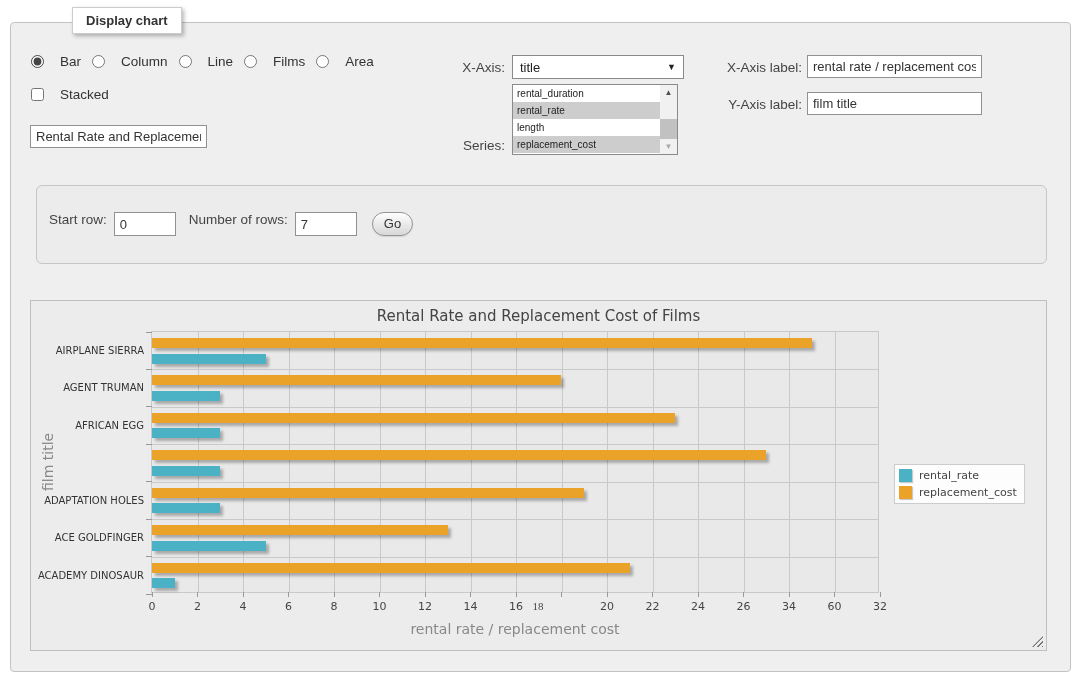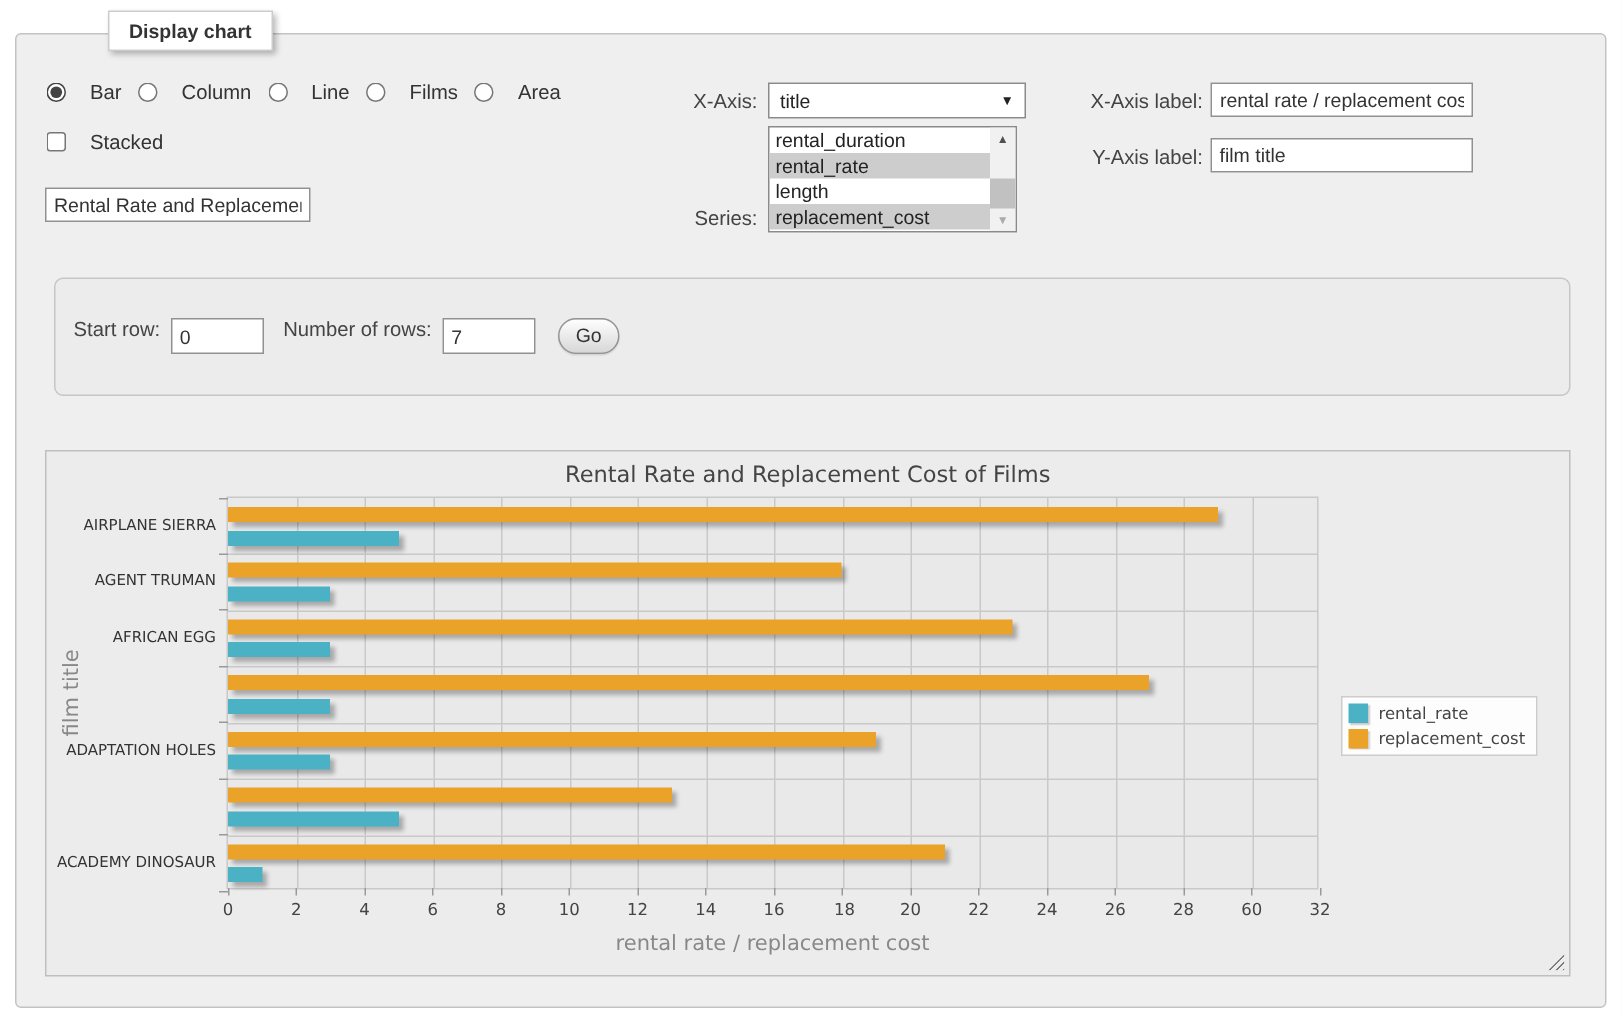--- a/index.html
+++ b/index.html
@@ -31,21 +31,21 @@
   #xLabelInput { left:807px; top:55px;  width:175px; }
   #yLabelInput { left:807px; top:92px;  width:175px; }
 
   
   #xAxisSelect { position:absolute; left:512px; top:55px; width:172px; height:24px;
                  border:1px solid #8a8a8a; background:#fff; display:flex; align-items:center;
                  justify-content:space-between; padding:0 7px; font-size:13px; color:#222; }
   #xAxisSelect .arrow { font-size:9px; color:#222; }
   #seriesList { position:absolute; left:512px; top:84px; width:166px; height:71px;
                 border:1px solid #8a8a8a; background:#fff; overflow:hidden; }
-  #seriesList .opt { height:17px; line-height:17px; padding-left:4px; font-size:13px; color:#222;
+  #seriesList .opt { height:17px; line-height:17px; padding-left:4px; font-size:10px; color:#222;
                      width:calc(100% - 17px); white-space:nowrap; }
   #seriesList .opt.selected { background:#cdcdcd; }
   #sbar { position:absolute; right:0; top:0; width:17px; height:100%; background:#f1f1f1; }
   #sbar .sbtn { height:15px; display:flex; align-items:center; justify-content:center; font-size:8px; }
   #sbar .up { color:#505050; }
   #sbar .dn { position:absolute; bottom:0; width:100%; color:#ababab; }
   #sbar .thumb { position:absolute; left:0; width:100%; top:34px; height:20px; background:#c1c1c1; }
 
   
   #rowBox { position:absolute; left:36px; top:185px; width:1011px; height:79px;
@@ -189,36 +189,36 @@
         <div class="xtick" style="left: 272.5px;"></div>
         <div class="xtlab" style="left: 273px;">12</div>
         <div class="vline" style="left: 318.5px;"></div>
         <div class="xtick" style="left: 318px;"></div>
         <div class="xtlab" style="left: 318.5px;">14</div>
         <div class="vline" style="left: 364px;"></div>
         <div class="xtick" style="left: 363.5px;"></div>
         <div class="xtlab" style="left: 364px;">16</div>
         <div class="vline" style="left: 409.5px;"></div>
         <div class="xtick" style="left: 409px;"></div>
-        <div class="xtlab" style="left: 411px;">18</div>
+        <div class="xtlab" style="left: 386px; font-family: Liberation Serif, serif;">18</div>
         <div class="vline" style="left: 455px;"></div>
         <div class="xtick" style="left: 454.5px;"></div>
         <div class="xtlab" style="left: 455px;">20</div>
         <div class="vline" style="left: 500.5px;"></div>
         <div class="xtick" style="left: 500px;"></div>
         <div class="xtlab" style="left: 500.5px;">22</div>
         <div class="vline" style="left: 546px;"></div>
         <div class="xtick" style="left: 545.5px;"></div>
         <div class="xtlab" style="left: 546px;">24</div>
         <div class="vline" style="left: 591.5px;"></div>
         <div class="xtick" style="left: 591px;"></div>
         <div class="xtlab" style="left: 591.5px;">26</div>
         <div class="vline" style="left: 637px;"></div>
         <div class="xtick" style="left: 636.5px;"></div>
-        <div class="xtlab" style="left: 637px;">28</div>
+        <div class="xtlab" style="left: 637px;">34</div>
         <div class="vline" style="left: 682.5px;"></div>
         <div class="xtick" style="left: 682px;"></div>
         <div class="xtlab" style="left: 682.5px;">60</div>
         <div class="xtick" style="left: 727.5px;"></div>
         <div class="xtlab" style="left: 728px;">32</div>
         <div class="ytick" style="top: -0.5px;"></div>
         <div class="hline" style="top: 37.4286px;"></div>
         <div class="ytick" style="top: 36.9286px;"></div>
         <div class="hline" style="top: 74.8571px;"></div>
         <div class="ytick" style="top: 74.3571px;"></div>
@@ -238,20 +238,21 @@
         <div class="bar" style="top: 43.4286px; width: 409.272px; background: rgb(234, 162, 40);"></div>
         <div class="bar" style="top: 58.9286px; width: 68.0225px; background: rgb(75, 178, 197);"></div>
         <div class="cat" style="top: 74.8571px; height: 37.4286px; line-height: 37.4286px;">AFRICAN EGG</div>
         <div class="bar" style="top: 80.8571px; width: 523.022px; background: rgb(234, 162, 40);"></div>
         <div class="bar" style="top: 96.3571px; width: 68.0225px; background: rgb(75, 178, 197);"></div>
         <div class="bar" style="top: 118.286px; width: 614.022px; background: rgb(234, 162, 40);"></div>
         <div class="bar" style="top: 133.786px; width: 68.0225px; background: rgb(75, 178, 197);"></div>
         <div class="cat" style="top: 149.714px; height: 37.4286px; line-height: 37.4286px;">ADAPTATION HOLES</div>
         <div class="bar" style="top: 155.714px; width: 432.022px; background: rgb(234, 162, 40);"></div>
         <div class="bar" style="top: 171.214px; width: 68.0225px; background: rgb(75, 178, 197);"></div>
+        <div class="cat" style="top: 187.143px; height: 37.4286px; line-height: 37.4286px;">ACE GOLDFINGER</div>
         <div class="bar" style="top: 193.143px; width: 295.522px; background: rgb(234, 162, 40);"></div>
         <div class="bar" style="top: 208.643px; width: 113.522px; background: rgb(75, 178, 197);"></div>
         <div class="cat" style="top: 224.571px; height: 37.4286px; line-height: 37.4286px;">ACADEMY DINOSAUR</div>
         <div class="bar" style="top: 230.571px; width: 477.522px; background: rgb(234, 162, 40);"></div>
         <div class="bar" style="top: 246.071px; width: 22.5225px; background: rgb(75, 178, 197);"></div>
       </div>
     <div id="xAxisTitle">rental rate / replacement cost</div>
     <div id="chartLegend">
       <div class="li">
         <span class="sw" style="background: rgb(75, 178, 197);"></span>

